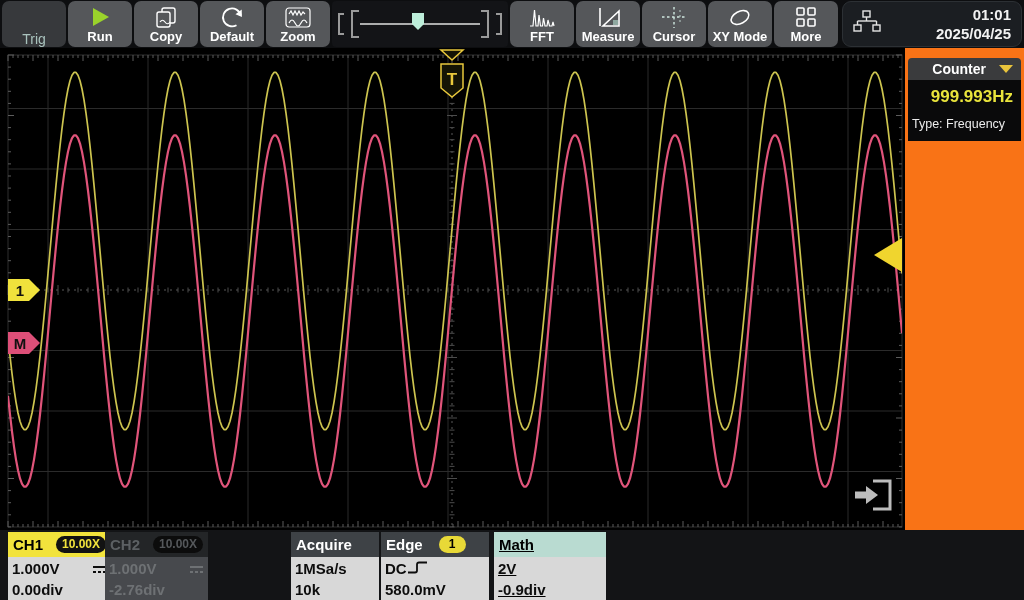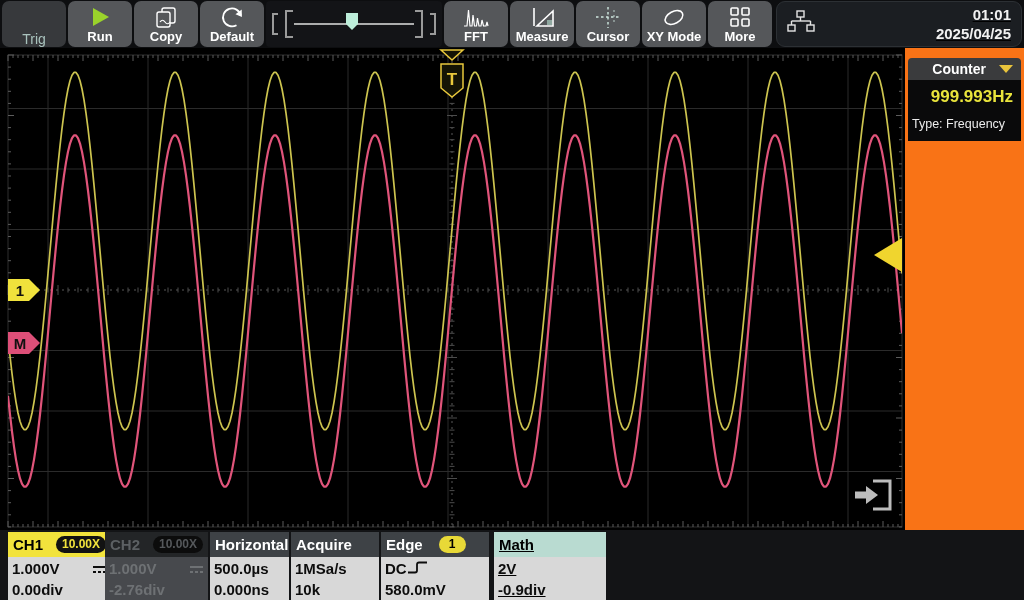--- a/index.html
+++ b/index.html
@@ -10,21 +10,21 @@
   .topbar{position:absolute;left:0;top:0;width:1024px;height:48px;background:#0d0e10;
           display:flex;gap:2px;padding:1px 2px;box-sizing:border-box;}
   .tb-btn{width:64px;flex:0 0 auto;background:#55575a;border-radius:7px;display:flex;flex-direction:column;
           align-items:center;justify-content:flex-end;padding-bottom:3px;box-sizing:border-box;
           color:#fff;font-size:13px;font-weight:bold;cursor:pointer;}
   .tb-btn .ic{height:24px;display:flex;align-items:center;justify-content:center;}
   .tb-trig{background:#37393c;color:#a9c2bd;font-weight:normal;font-size:14px;padding-bottom:0;}
   .slider-panel{width:176px;flex:0 0 auto;background:#131417;border-radius:4px;
                 display:flex;align-items:center;justify-content:center;}
   .clock-panel{flex:1;margin-left:2px;background:#1b1e22;border:1px solid #2c3034;border-radius:9px;
-               display:flex;align-items:center;padding:0 10px 0 8px;box-sizing:border-box;text-decoration:underline;}
+               display:flex;align-items:center;padding:0 10px 0 8px;box-sizing:border-box;}
   .clock-text{flex:1;text-align:right;color:#f2f2f2;font-size:15px;font-weight:bold;line-height:1.3;}
 
   
   .scope{position:absolute;left:0;top:48px;width:905px;height:482px;background:#000;}
 
   
   .sidebar{position:absolute;left:905px;top:48px;width:119px;height:482px;background:#f97316;}
   .counter{position:absolute;left:3px;top:10px;width:113px;}
   .counter-h{height:22px;background:#3a3b3d;border-radius:4px 4px 0 0;display:flex;align-items:center;
              justify-content:flex-end;gap:13px;padding:0 8px;color:#fff;font-weight:bold;font-size:14px;cursor:pointer;}
@@ -83,20 +83,30 @@
   <div class="tb-btn">
     <span class="ic">
       <svg width="24" height="23" viewBox="0 0 24 23" fill="none" stroke="#fff" stroke-width="1.8">
         <path d="M16.5,19.2 A9,9 0 1 1 20.8,9.5"></path>
         <polygon points="21.7,3.5 21.9,11 15.5,8.2" fill="#fff" stroke="none"></polygon>
       </svg>
     </span>
     <span>Default</span>
   </div>
 
+  <div class="tb-btn">
+    <span class="ic">
+      <svg width="28" height="23" viewBox="0 0 28 23" fill="none" stroke="#fff" stroke-width="1.2">
+        <rect x="2" y="2" width="24" height="19" rx="3"></rect>
+        <path d="M5,8 l2,-3 2,4 2,-4 2,4 2,-4 2,4 2,-3 2,2"></path>
+        <path d="M5,17 q3,-6 6,0 t6,0 t6,0"></path>
+      </svg>
+    </span>
+    <span>Zoom</span>
+  </div>
 
   <div class="slider-panel">
     <svg width="172" height="46" viewBox="0 0 172 46">
       <g stroke="#9a9a9a" stroke-width="2" fill="none">
         <path d="M10,13 h-5 v20 h5"></path>
         <path d="M25,10 h-7 v26 h7"></path>
         <path d="M147,10 h7 v26 h-7"></path>
         <path d="M162,13 h5 v20 h-5"></path>
       </g>
       <line x1="26" y1="23" x2="146" y2="23" stroke="#e0e0e0" stroke-width="1.5"></line>
@@ -851,33 +861,20 @@
             <line x1="1" y1="8" x2="14" y2="8" stroke-dasharray="3 2"></line>
           </svg>
         </span>
       </div>
       <div class="row">
           <span>-2.76div</span>
         </div>
     </div>
   </div>
 
-  <div class="blk" style="left:210px;width:79px;">
-    <div class="blk-h">
-      <span>Horizontal</span>
-    </div>
-    <div class="blk-b">
-      <div class="row">
-          <span>500.0µs</span>
-        </div>
-      <div class="row">
-          <span>0.000ns</span>
-        </div>
-    </div>
-  </div>
 
   <div class="blk" style="left:291px;width:88px;">
     <div class="blk-h">
       <span>Acquire</span>
     </div>
     <div class="blk-b">
       <div class="row">
           <span>1MSa/s</span>
         </div>
       <div class="row">

